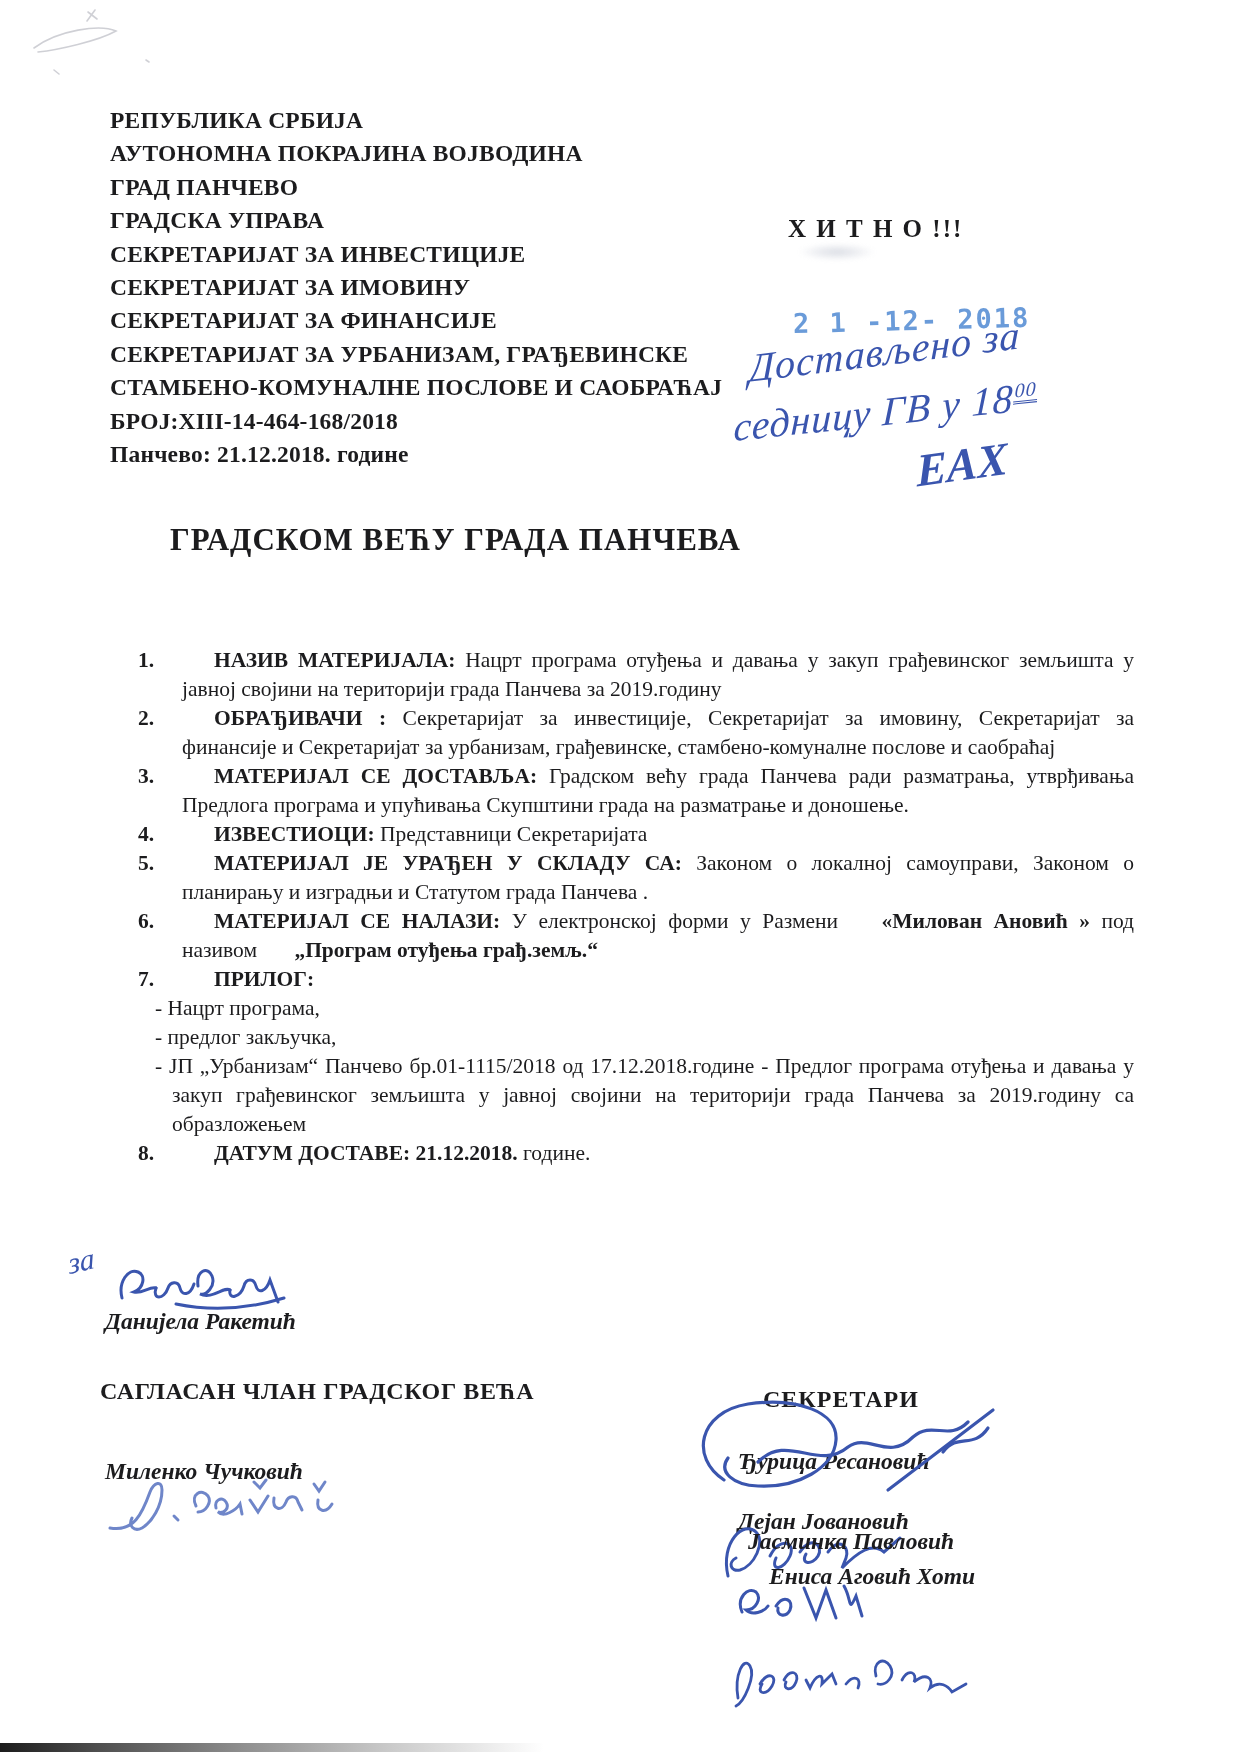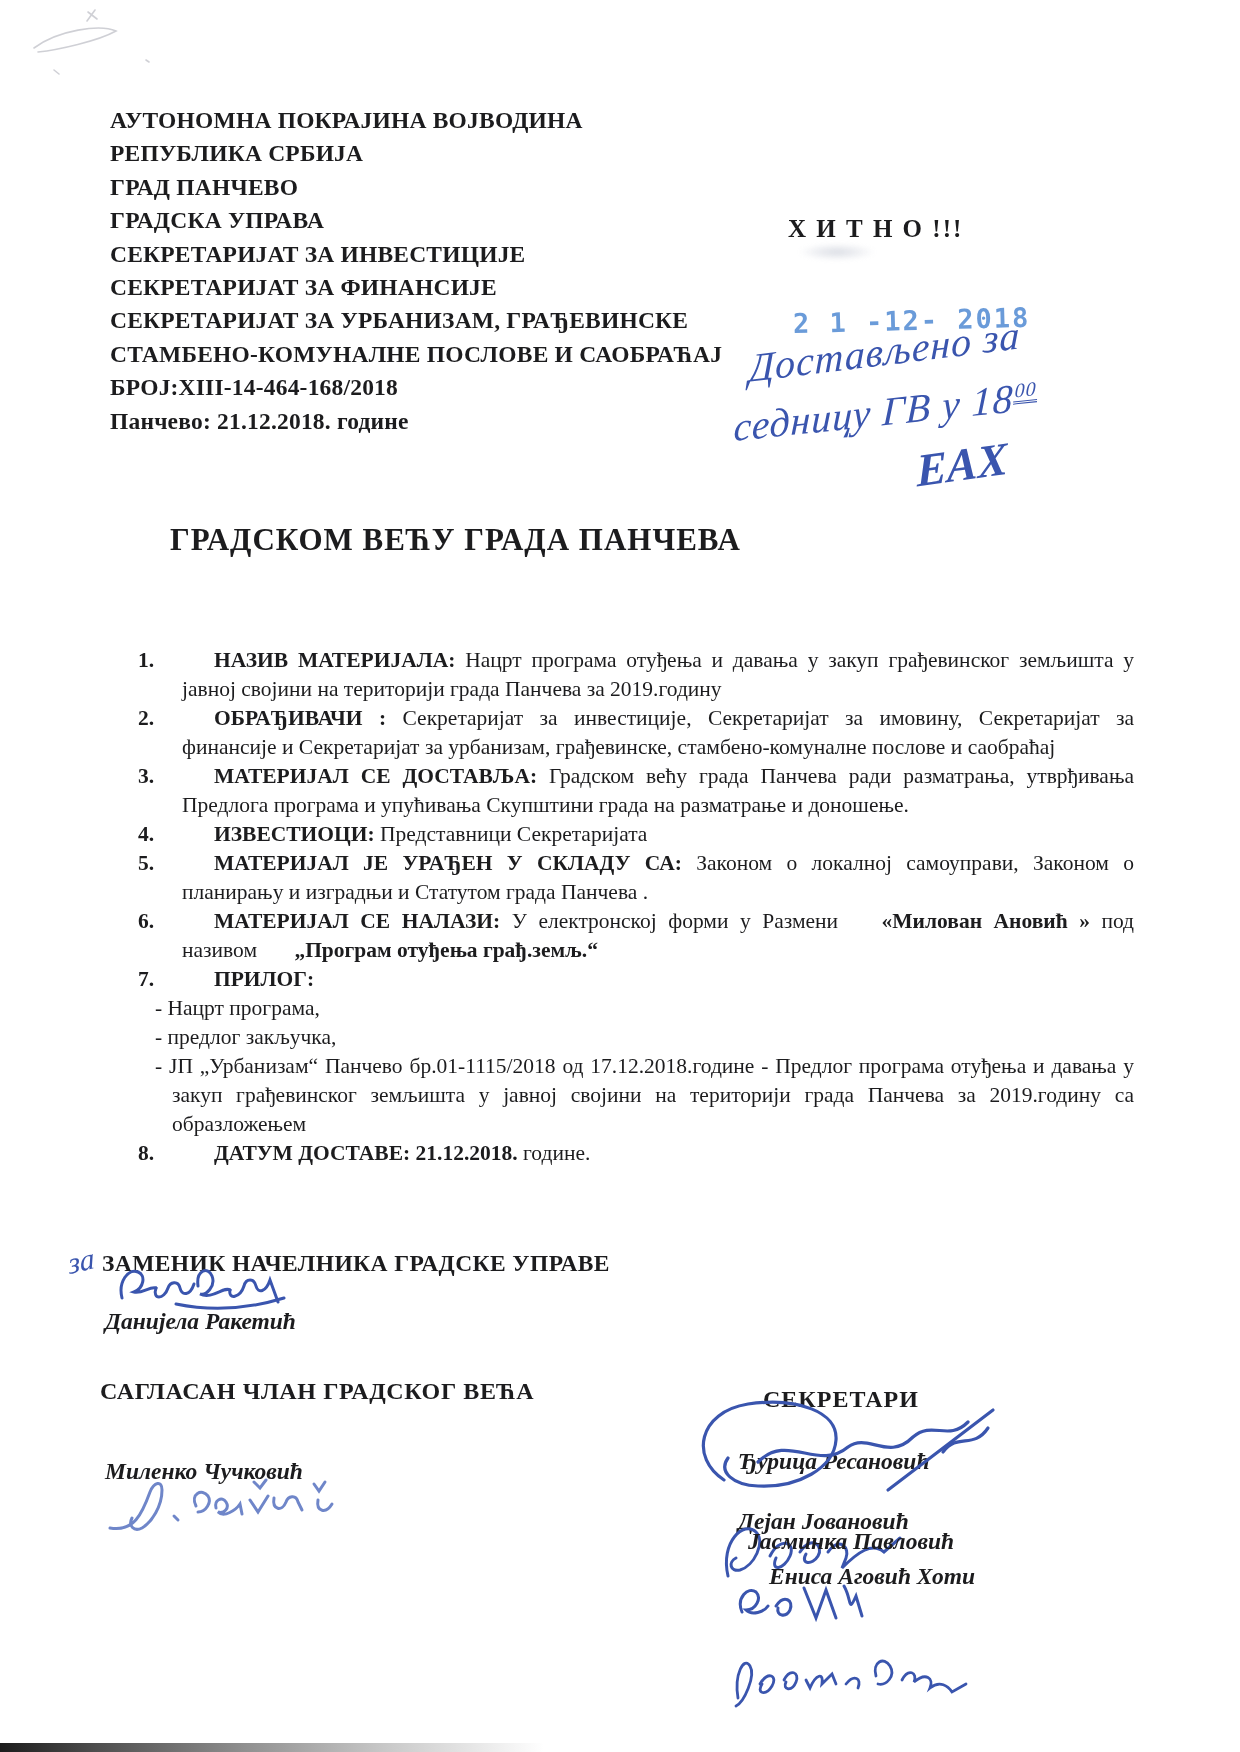--- a/index.html
+++ b/index.html
@@ -53,25 +53,26 @@
 
   <svg class="abs sig" style="left:18px;top:4px;" width="170" height="84" viewBox="0 0 170 84">
     <g fill="none" stroke="#a9aab4" stroke-width="1.6" opacity=".55" stroke-linecap="round">
       <path d="M70,8 l9,7 M77,6 l-8,11"></path>
       <path d="M16,44 C40,26 82,20 98,27 C80,37 40,46 20,48"></path>
       <path d="M36,66 l5,4 M128,56 l3,2"></path>
     </g>
   </svg>
 
   <div class="abs header-block">
+    <div>РЕПУБЛИКА СРБИЈА</div>
     <div>АУТОНОМНА ПОКРАЈИНА ВОЈВОДИНА</div>
-    <div>РЕПУБЛИКА СРБИЈА</div>
     <div>ГРАД ПАНЧЕВО</div>
     <div>ГРАДСКА УПРАВА</div>
     <div>СЕКРЕТАРИЈАТ ЗА ИНВЕСТИЦИЈЕ</div>
+    <div>СЕКРЕТАРИЈАТ ЗА ИМОВИНУ</div>
     <div>СЕКРЕТАРИЈАТ ЗА ФИНАНСИЈЕ</div>
     <div>СЕКРЕТАРИЈАТ ЗА УРБАНИЗАМ, ГРАЂЕВИНСКЕ</div>
     <div>СТАМБЕНО-КОМУНАЛНЕ ПОСЛОВЕ И САОБРАЋАЈ</div>
     <div>БРОЈ:XIII-14-464-168/2018</div>
     <div>Панчево: 21.12.2018. године</div>
   </div>
 
   <div class="abs urgent">Х И Т Н О !!!</div>
   <div class="abs smudge"></div>
   <div class="abs stamp-date">2 1 -12- 2018</div>
@@ -107,21 +108,20 @@
       <div class="sub">- Нацрт програма,</div>
       <div class="sub">- предлог закључка,</div>
       <div class="sub">- ЈП „Урбанизам“ Панчево бр.01-1115/2018 од 17.12.2018.године - Предлог програма отуђења и давања у закуп грађевинског земљишта у јавној својини на територији града Панчева за 2019.годину  са образложењем</div>
     </div>
     <div class="item">
       <span class="num">8.</span><span class="b">ДАТУМ ДОСТАВЕ: 21.12.2018.</span><span> године.</span>
     </div>
   </div>
 
   <div class="abs hand margin-za">за</div>
-  <div class="abs deputy-title">ЗАМЕНИК НАЧЕЛНИКА ГРАДСКЕ УПРАВЕ</div>
   <svg class="abs sig" style="left:112px;top:1256px;" width="195" height="62" viewBox="0 0 195 62">
     <g fill="none" stroke="#3a55ae" stroke-width="3" stroke-linecap="round">
       <path d="M10,42 C6,26 16,12 26,16 C34,19 32,32 22,36 C30,38 38,30 44,32"></path>
       <path d="M44,32 C40,44 52,44 56,32 C58,26 66,24 68,32 C70,40 78,40 82,28"></path>
       <path d="M86,30 C84,14 96,10 100,20 C104,30 94,40 88,38 C100,44 112,30 118,34"></path>
       <path d="M118,34 C116,44 128,42 132,30 C134,22 142,22 144,30 C146,38 154,36 158,24 L166,46"></path>
       <path d="M64,48 C98,55 136,53 172,42"></path>
     </g>
   </svg>
   <div class="abs deputy-name">Данијела Ракетић</div>

